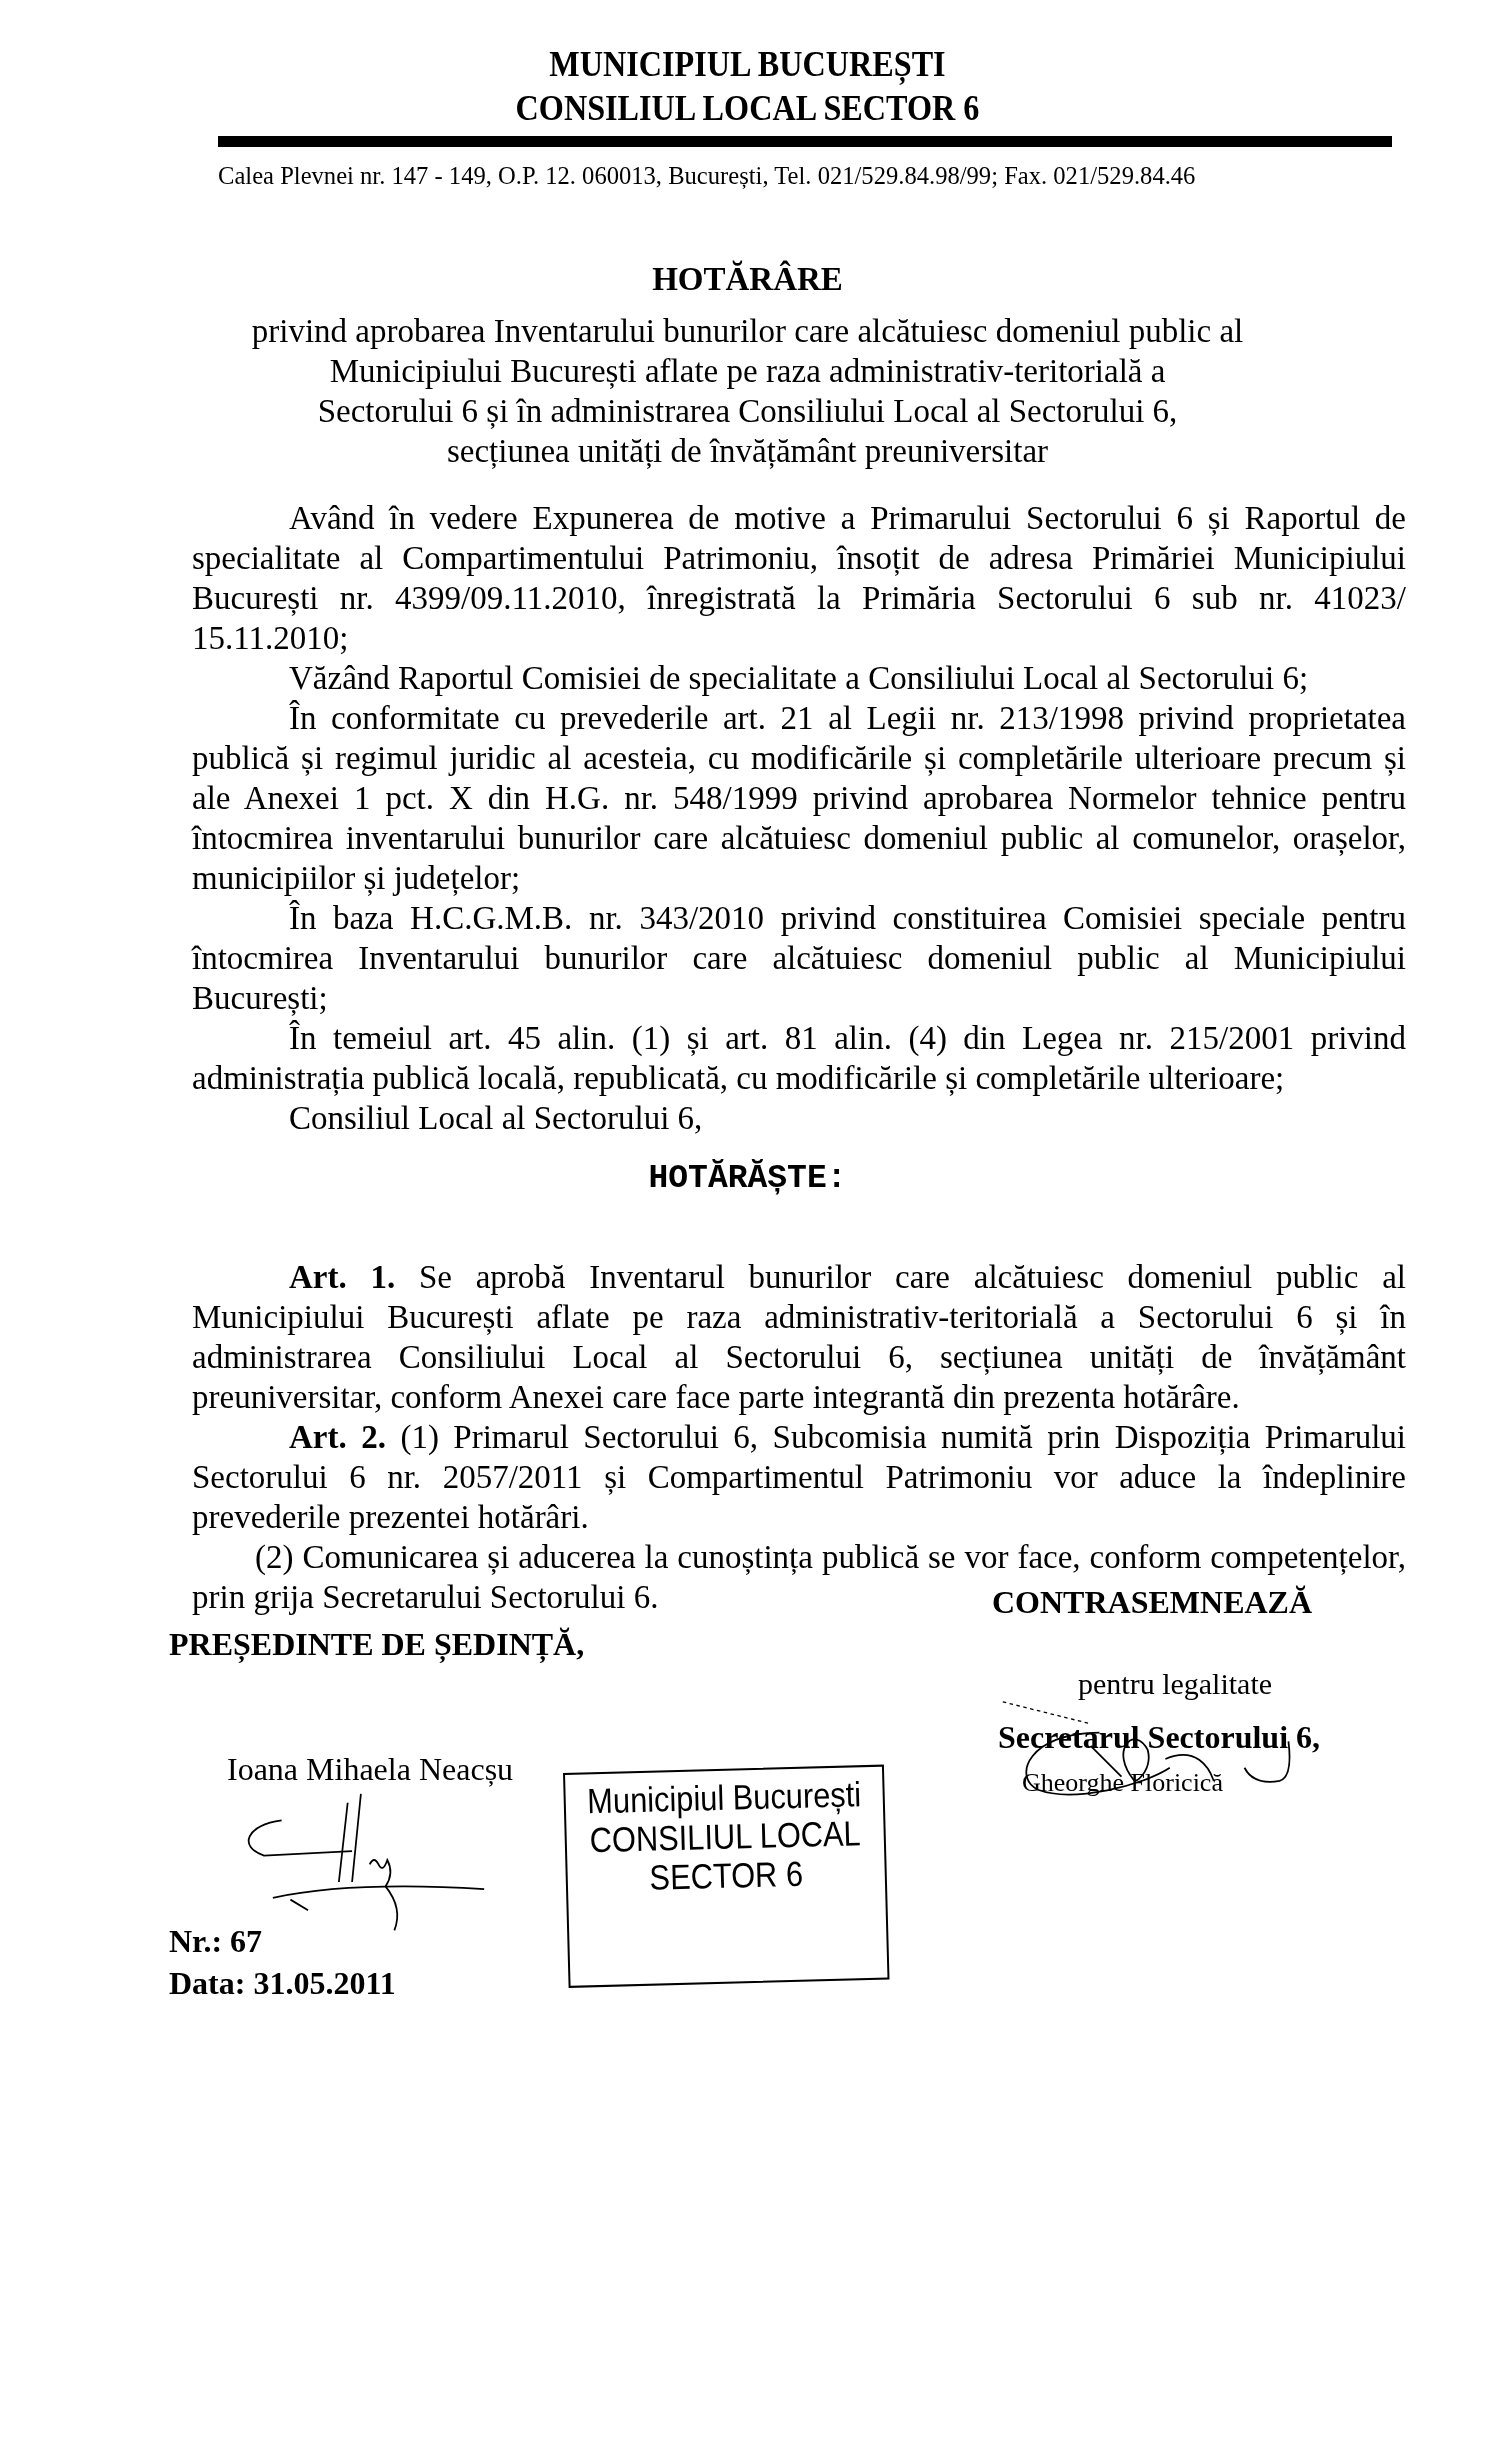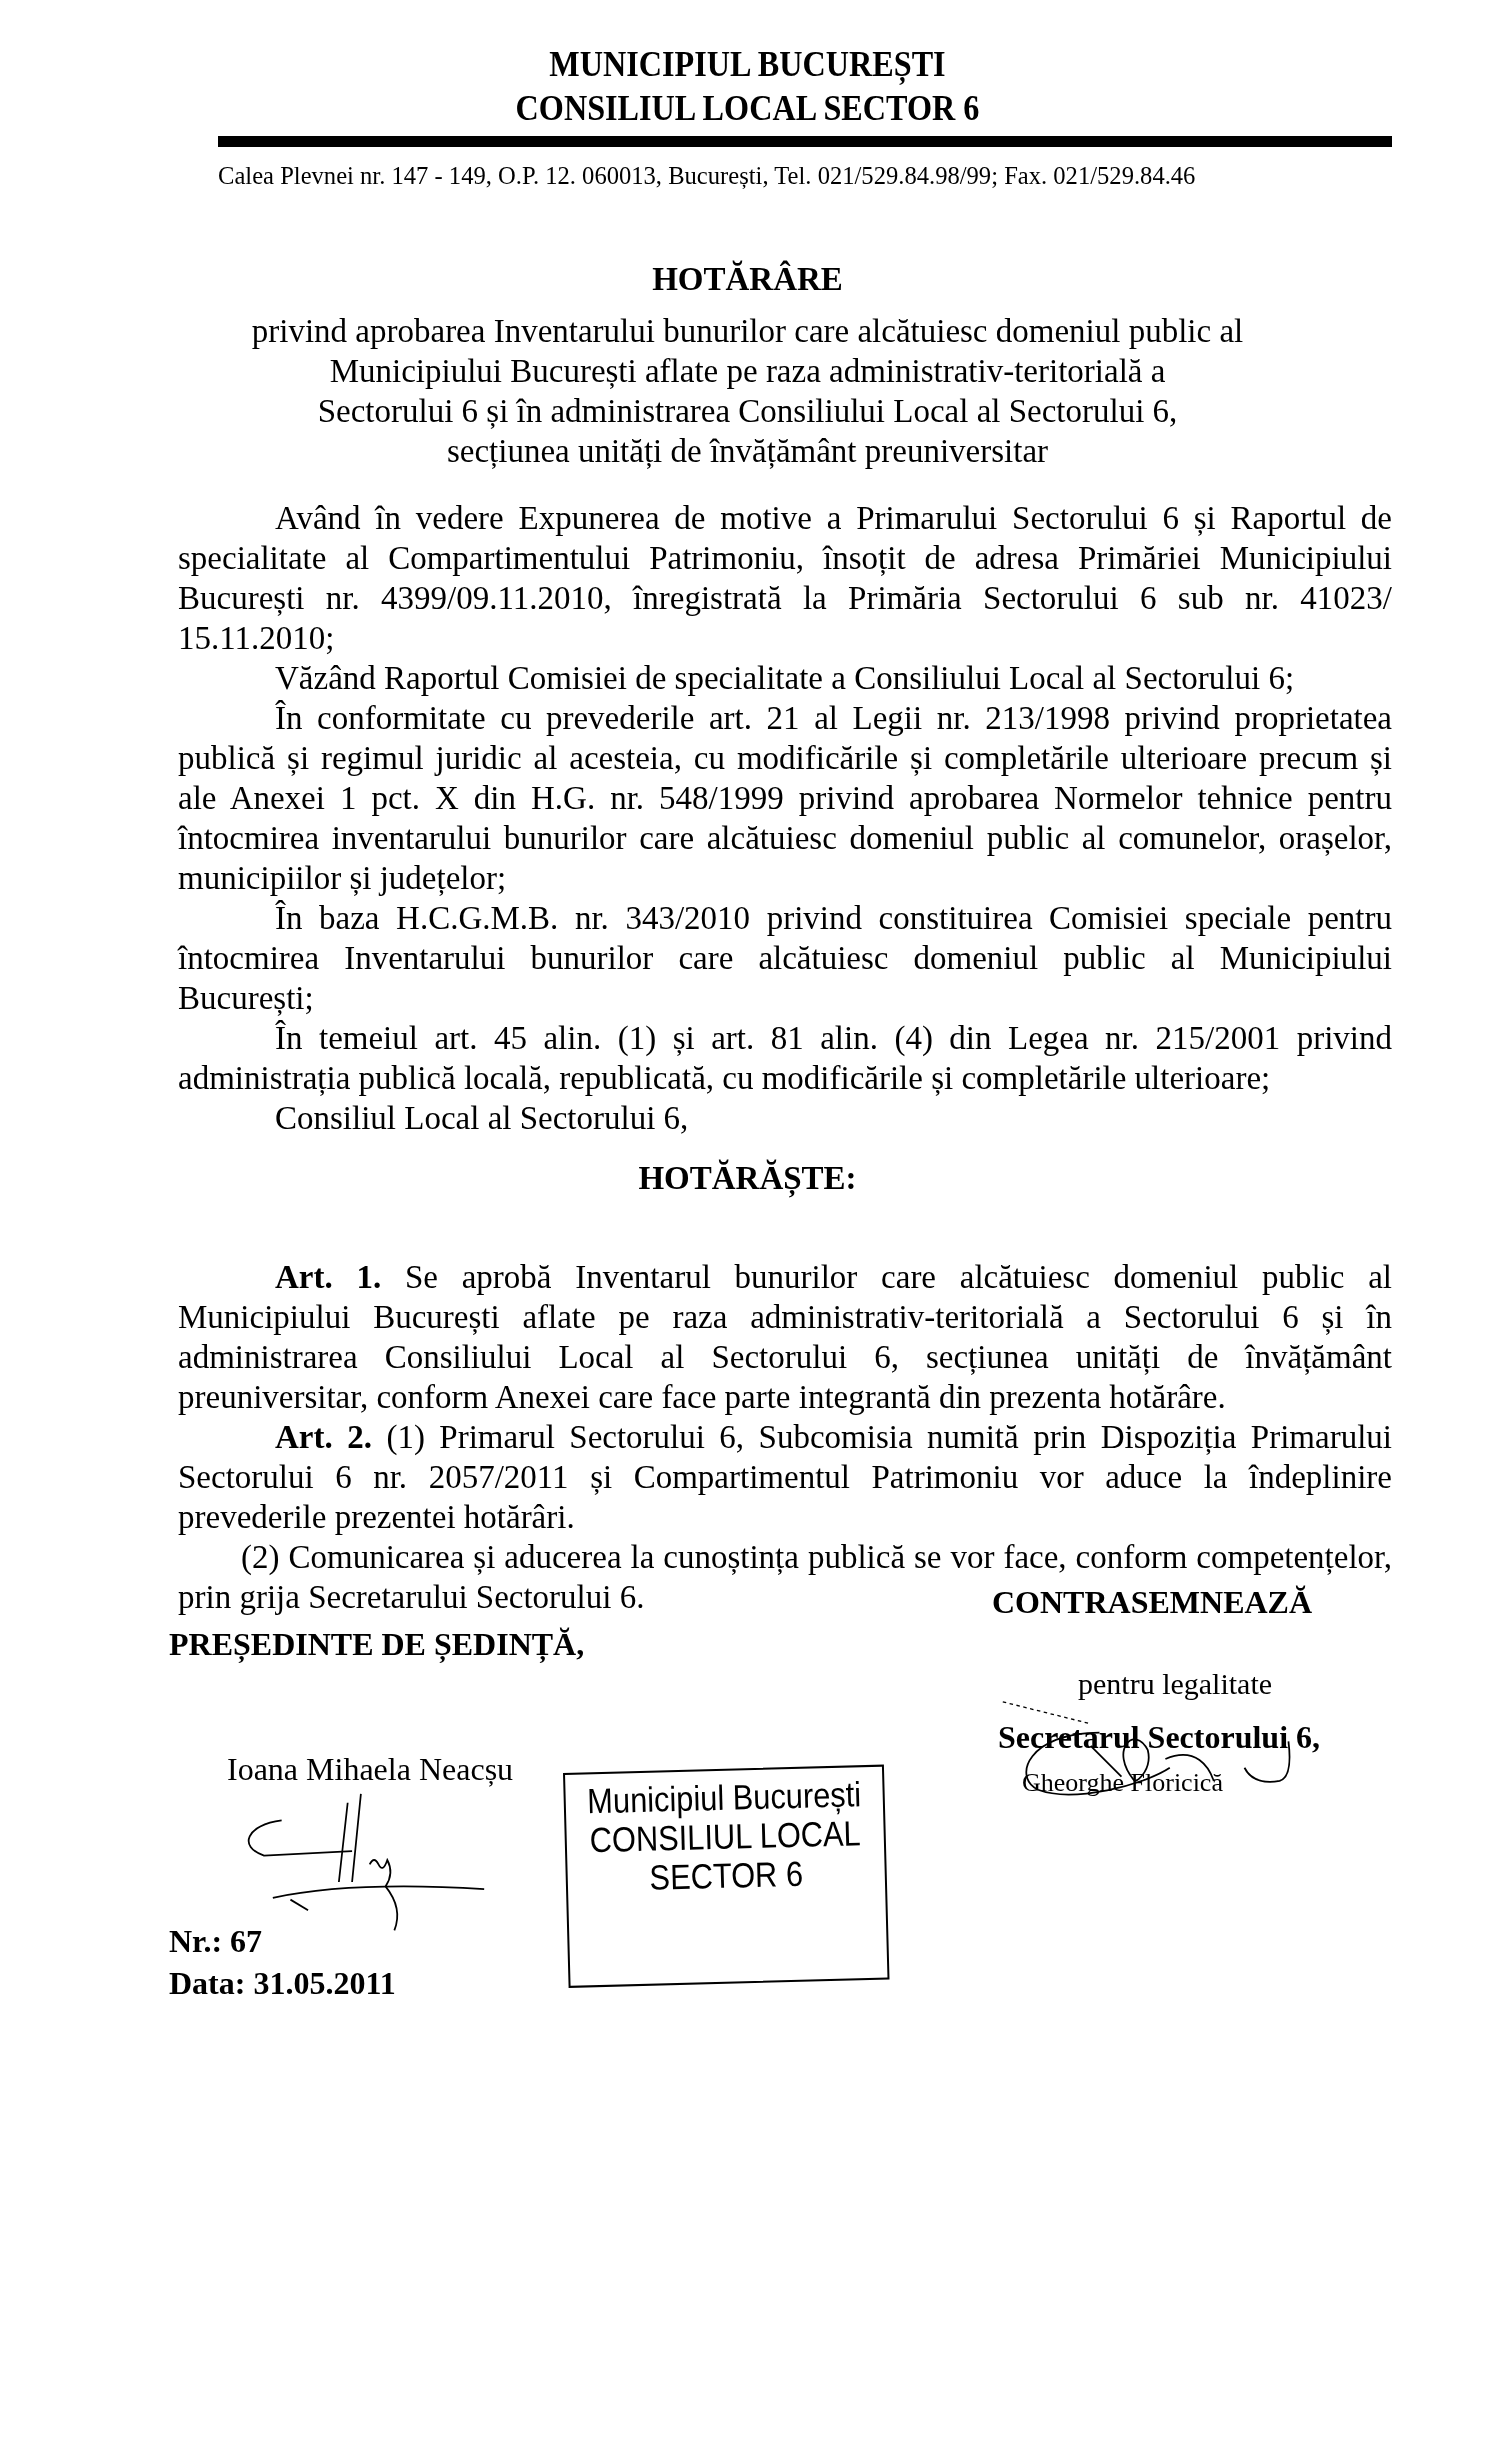--- a/index.html
+++ b/index.html
@@ -5,21 +5,21 @@
   html, body { margin: 0; padding: 0; background: #ffffff; }
   body { width: 1495px; height: 2462px; position: relative; overflow: hidden;
          font-family: "Liberation Serif", serif; color: #000; }
   .abs { position: absolute; }
   .center { text-align: center; left: 0; width: 1495px; }
   .hdr { font-size: 35px; font-weight: bold; line-height: 42px; letter-spacing: 0px; transform: scaleX(0.92); }
   .bar { left: 218px; top: 136px; width: 1174px; height: 10.6px; background: #000; }
   .addr { left: 218px; top: 160px; width: 1174px; font-size: 24.6px; line-height: 32px; text-align: left; white-space: nowrap; }
   .title { font-size: 33px; font-weight: bold; line-height: 39px; }
   .subtitle { font-size: 33px; line-height: 40px; }
-  .body { left: 178px; width: 1214px; font-size: 33px; line-height: 40px; text-align: justify; }
+  .body { left: 192px; width: 1214px; font-size: 33px; line-height: 40px; text-align: justify; }
   .body p { margin: 0; }
   .indent { text-indent: 97px; }
   .b { font-weight: bold; }
   .sig-head { font-size: 32px; font-weight: bold; line-height: 39px; }
   .stamp { left: 563px; top: 1773px; width: 317px; height: 211px; border: 2.6px solid #000;
            transform: rotate(-1.5deg); transform-origin: left top;
            font-family: "Liberation Sans", sans-serif; text-align: center; }
   .stamp div { font-size: 35px; line-height: 39px; transform: scaleX(0.88); }
   .stamp .s1 { margin-top: 7px; }
   .meta { font-size: 32px; font-weight: bold; line-height: 40px; margin-top: 32px; }
@@ -42,21 +42,21 @@
 
 <div class="abs body" style="top:498px;">
   <p class="indent">Având în vedere Expunerea de motive a Primarului Sectorului 6 și Raportul de specialitate al Compartimentului Patrimoniu, însoțit de adresa Primăriei Municipiului București nr. 4399/09.11.2010, înregistrată la Primăria Sectorului 6 sub nr. 41023/ 15.11.2010;</p>
   <p class="indent">Văzând Raportul Comisiei de specialitate a Consiliului Local al Sectorului 6;</p>
   <p class="indent">În conformitate cu prevederile art. 21 al Legii nr. 213/1998 privind proprietatea publică și regimul juridic al acesteia, cu modificările și completările ulterioare precum și ale Anexei 1 pct. X din H.G. nr. 548/1999 privind aprobarea Normelor tehnice pentru întocmirea inventarului bunurilor care alcătuiesc domeniul public al comunelor, orașelor, municipiilor și județelor;</p>
   <p class="indent">În baza H.C.G.M.B. nr. 343/2010 privind constituirea Comisiei speciale pentru întocmirea Inventarului bunurilor care alcătuiesc domeniul public al Municipiului București;</p>
   <p class="indent">În temeiul art. 45 alin. (1) și art. 81 alin. (4) din Legea nr. 215/2001 privind administrația publică locală, republicată, cu modificările și completările ulterioare;</p>
   <p class="indent">Consiliul Local al Sectorului 6,</p>
 </div>
 
-<div class="abs center title" style="top:1159px;">HOTĂRĂȘTE:</div>
+<div class="abs center title" style="top:1159px;font-family:Liberation Mono, monospace;">HOTĂRĂȘTE:</div>
 
 <div class="abs body" style="top:1238px;margin-top:19px;">
   <p class="indent"><span class="b">Art. 1.</span><span> Se aprobă Inventarul bunurilor care alcătuiesc domeniul public al Municipiului București aflate pe raza administrativ-teritorială a Sectorului 6 și în administrarea Consiliului Local al Sectorului 6, secțiunea unități de învățământ preuniversitar, conform Anexei care face parte integrantă din prezenta hotărâre.</span></p>
   <p class="indent"><span class="b">Art. 2.</span><span> (1) Primarul Sectorului 6, Subcomisia numită prin Dispoziția Primarului Sectorului 6 nr. 2057/2011 și Compartimentul Patrimoniu vor aduce la îndeplinire prevederile prezentei hotărâri.</span></p>
   <p style="text-indent:63px;">(2) Comunicarea și aducerea la cunoștința publică se vor face, conform competențelor, prin grija Secretarului Sectorului 6.</p>
 </div>
 
 <div class="abs sig-head" style="left:169px; top:1625px;">PREȘEDINTE DE ȘEDINȚĂ,</div>
 <div class="abs" style="left:227px; top:1750px; font-size:32px; line-height:39px;">Ioana Mihaela Neacșu</div>
 <svg class="abs" style="left:220px; top:1785px;" width="317" height="150" viewBox="0 0 360 170">

